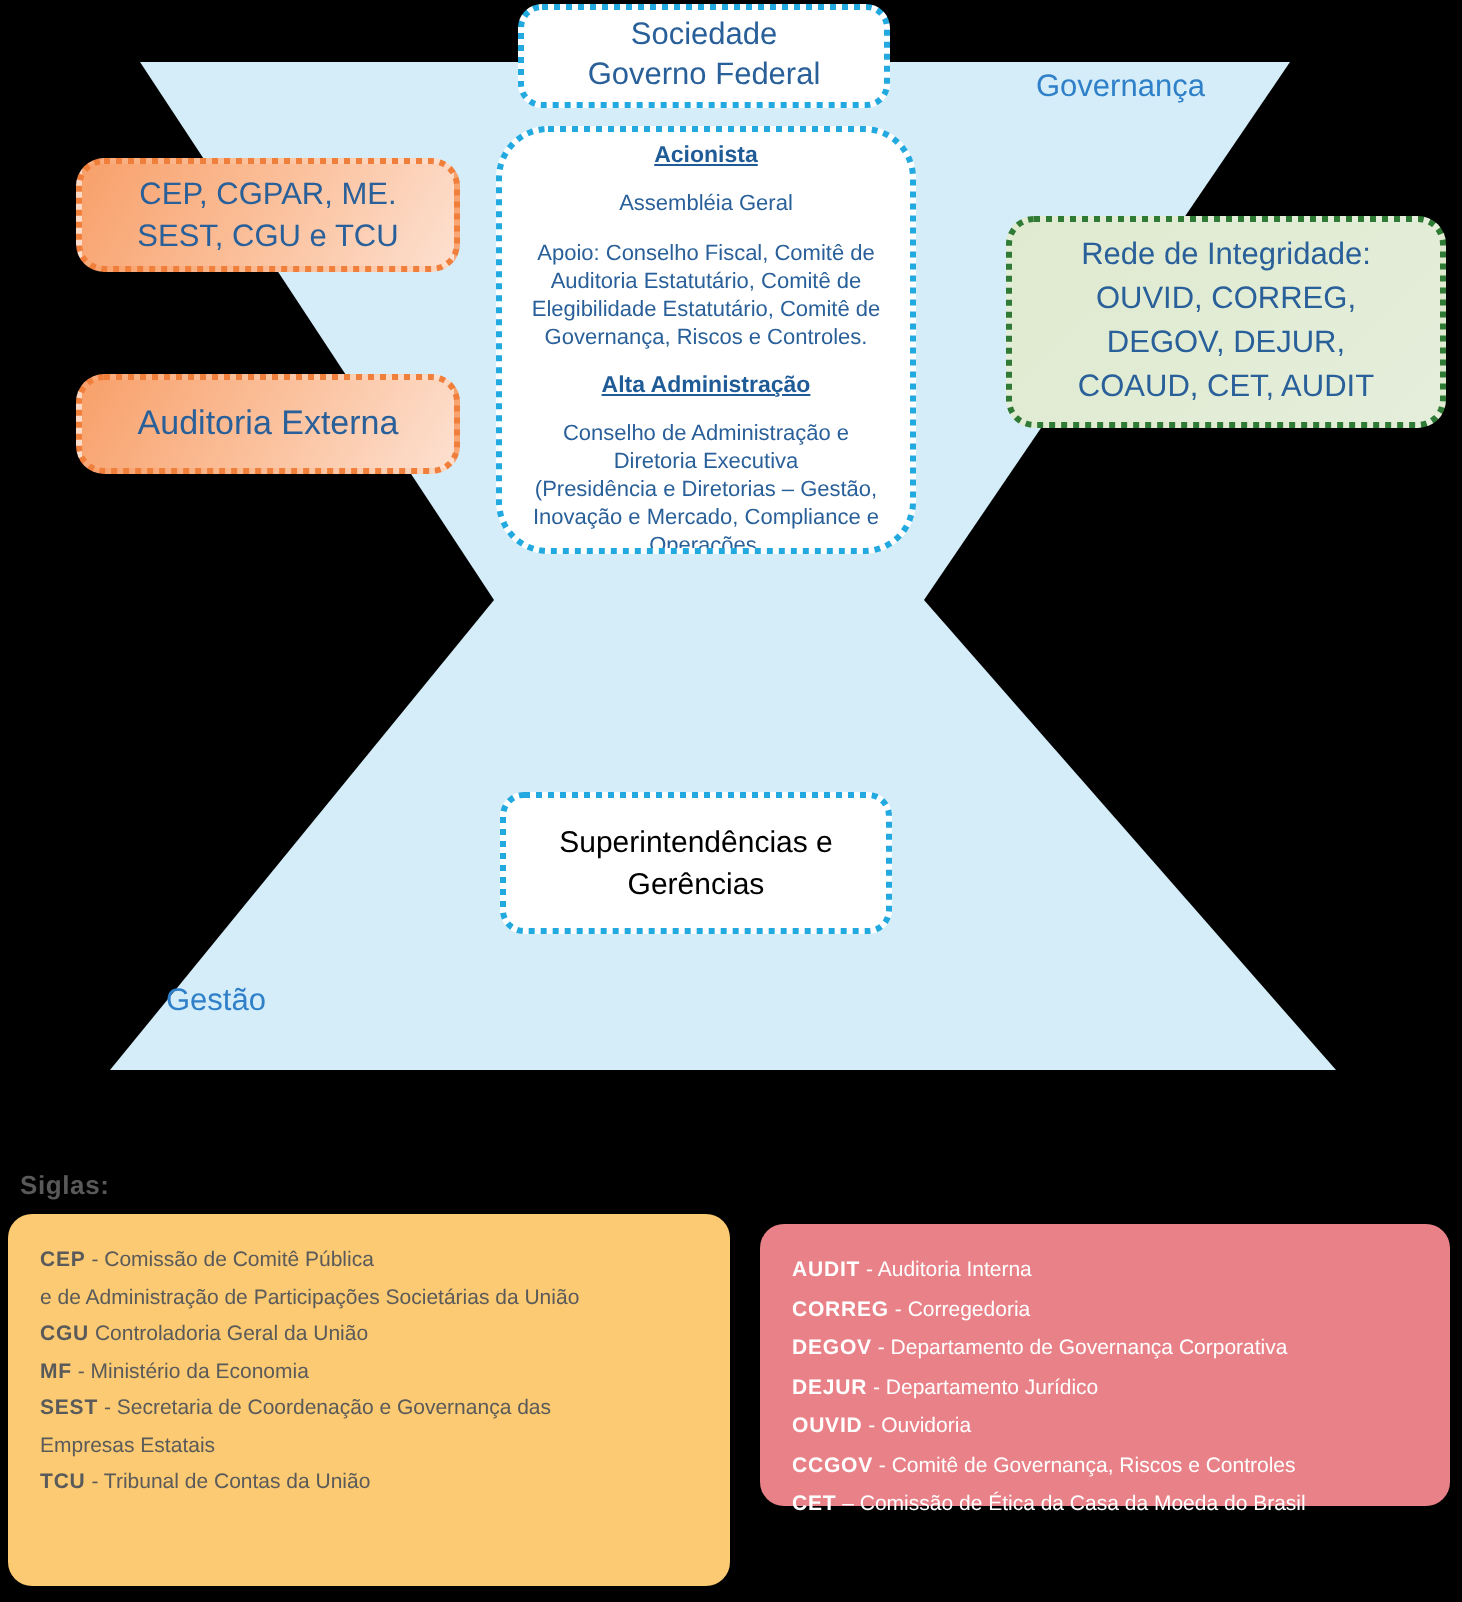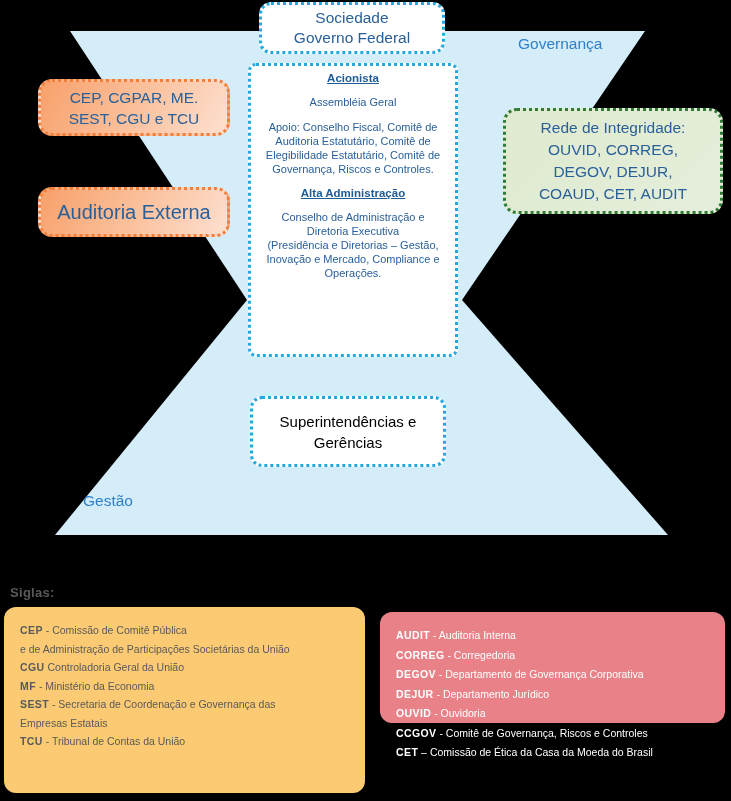--- a/index.html
+++ b/index.html
@@ -32,24 +32,24 @@
     left:259px;top:2px;width:186px;height:52px;
     background:#ffffff;
     border:3px dotted #22a9e0;
     border-radius:12px;
     font-size:15.5px;line-height:20px;
     color:#2a6099;
   }
 
   
   #box-acionista{
-    left:248px;top:63px;width:210px;height:294px;
+    left:248px;top:63px;width:210px;height:214px;
     background:#ffffff;
     border:3px dotted #22a9e0;
-    border-radius:8px;
+    border-radius:26px;
     display:block;
     padding:6px 7px 0 7px;
     overflow:hidden;
   }
   #box-acionista .hd{
     font-size:11.5px;font-weight:bold;color:#1f5b96;
     text-decoration:underline;text-align:center;margin:0;
   }
   #box-acionista .ln{
     font-size:11px;color:#2a6099;text-align:center;margin:0;line-height:14px;
@@ -70,21 +70,21 @@
     border:3px dotted #f07f3c;
     background:linear-gradient(120deg,#f8a06a 0%,#fbc3a0 55%,#fde0d0 100%);
     color:#2a6099;
   }
   #box-cep{
     left:38px;top:79px;width:192px;height:57px;
     font-size:15.5px;line-height:21px;
   }
   #box-audext{
     left:38px;top:187px;width:192px;height:50px;
-    font-size:20px;
+    font-size:17px;
   }
 
   
   #box-rede{
     left:503px;top:108px;width:220px;height:106px;
     border:3px dotted #2f7a35;
     background:#ddeace;
     background:linear-gradient(135deg,#dfeacf 0%,#e4eedb 100%);
     font-size:15.5px;line-height:22px;color:#2a6099;
   }
@@ -103,21 +103,21 @@
   }
   .legend{
     position:absolute;box-sizing:border-box;border-radius:12px;
     padding:14px 16px;
   }
   #legend-left{
     left:4px;top:607px;width:361px;height:186px;
     background:#fbca72;
   }
   #legend-right{
-    left:380px;top:612px;width:345px;height:111px;
+    left:380px;top:612px;width:345px;height:141px;
     background:#e98288;
   }
   .leg-line{
     font-size:10.5px;line-height:18.5px;white-space:nowrap;
   }
   #legend-left .leg-line{color:#5a5a5a;}
   #legend-right .leg-line{color:#ffffff;line-height:19.5px;}
   .leg-line b{font-weight:bold;letter-spacing:.4px;}
 </style>
 </head>

